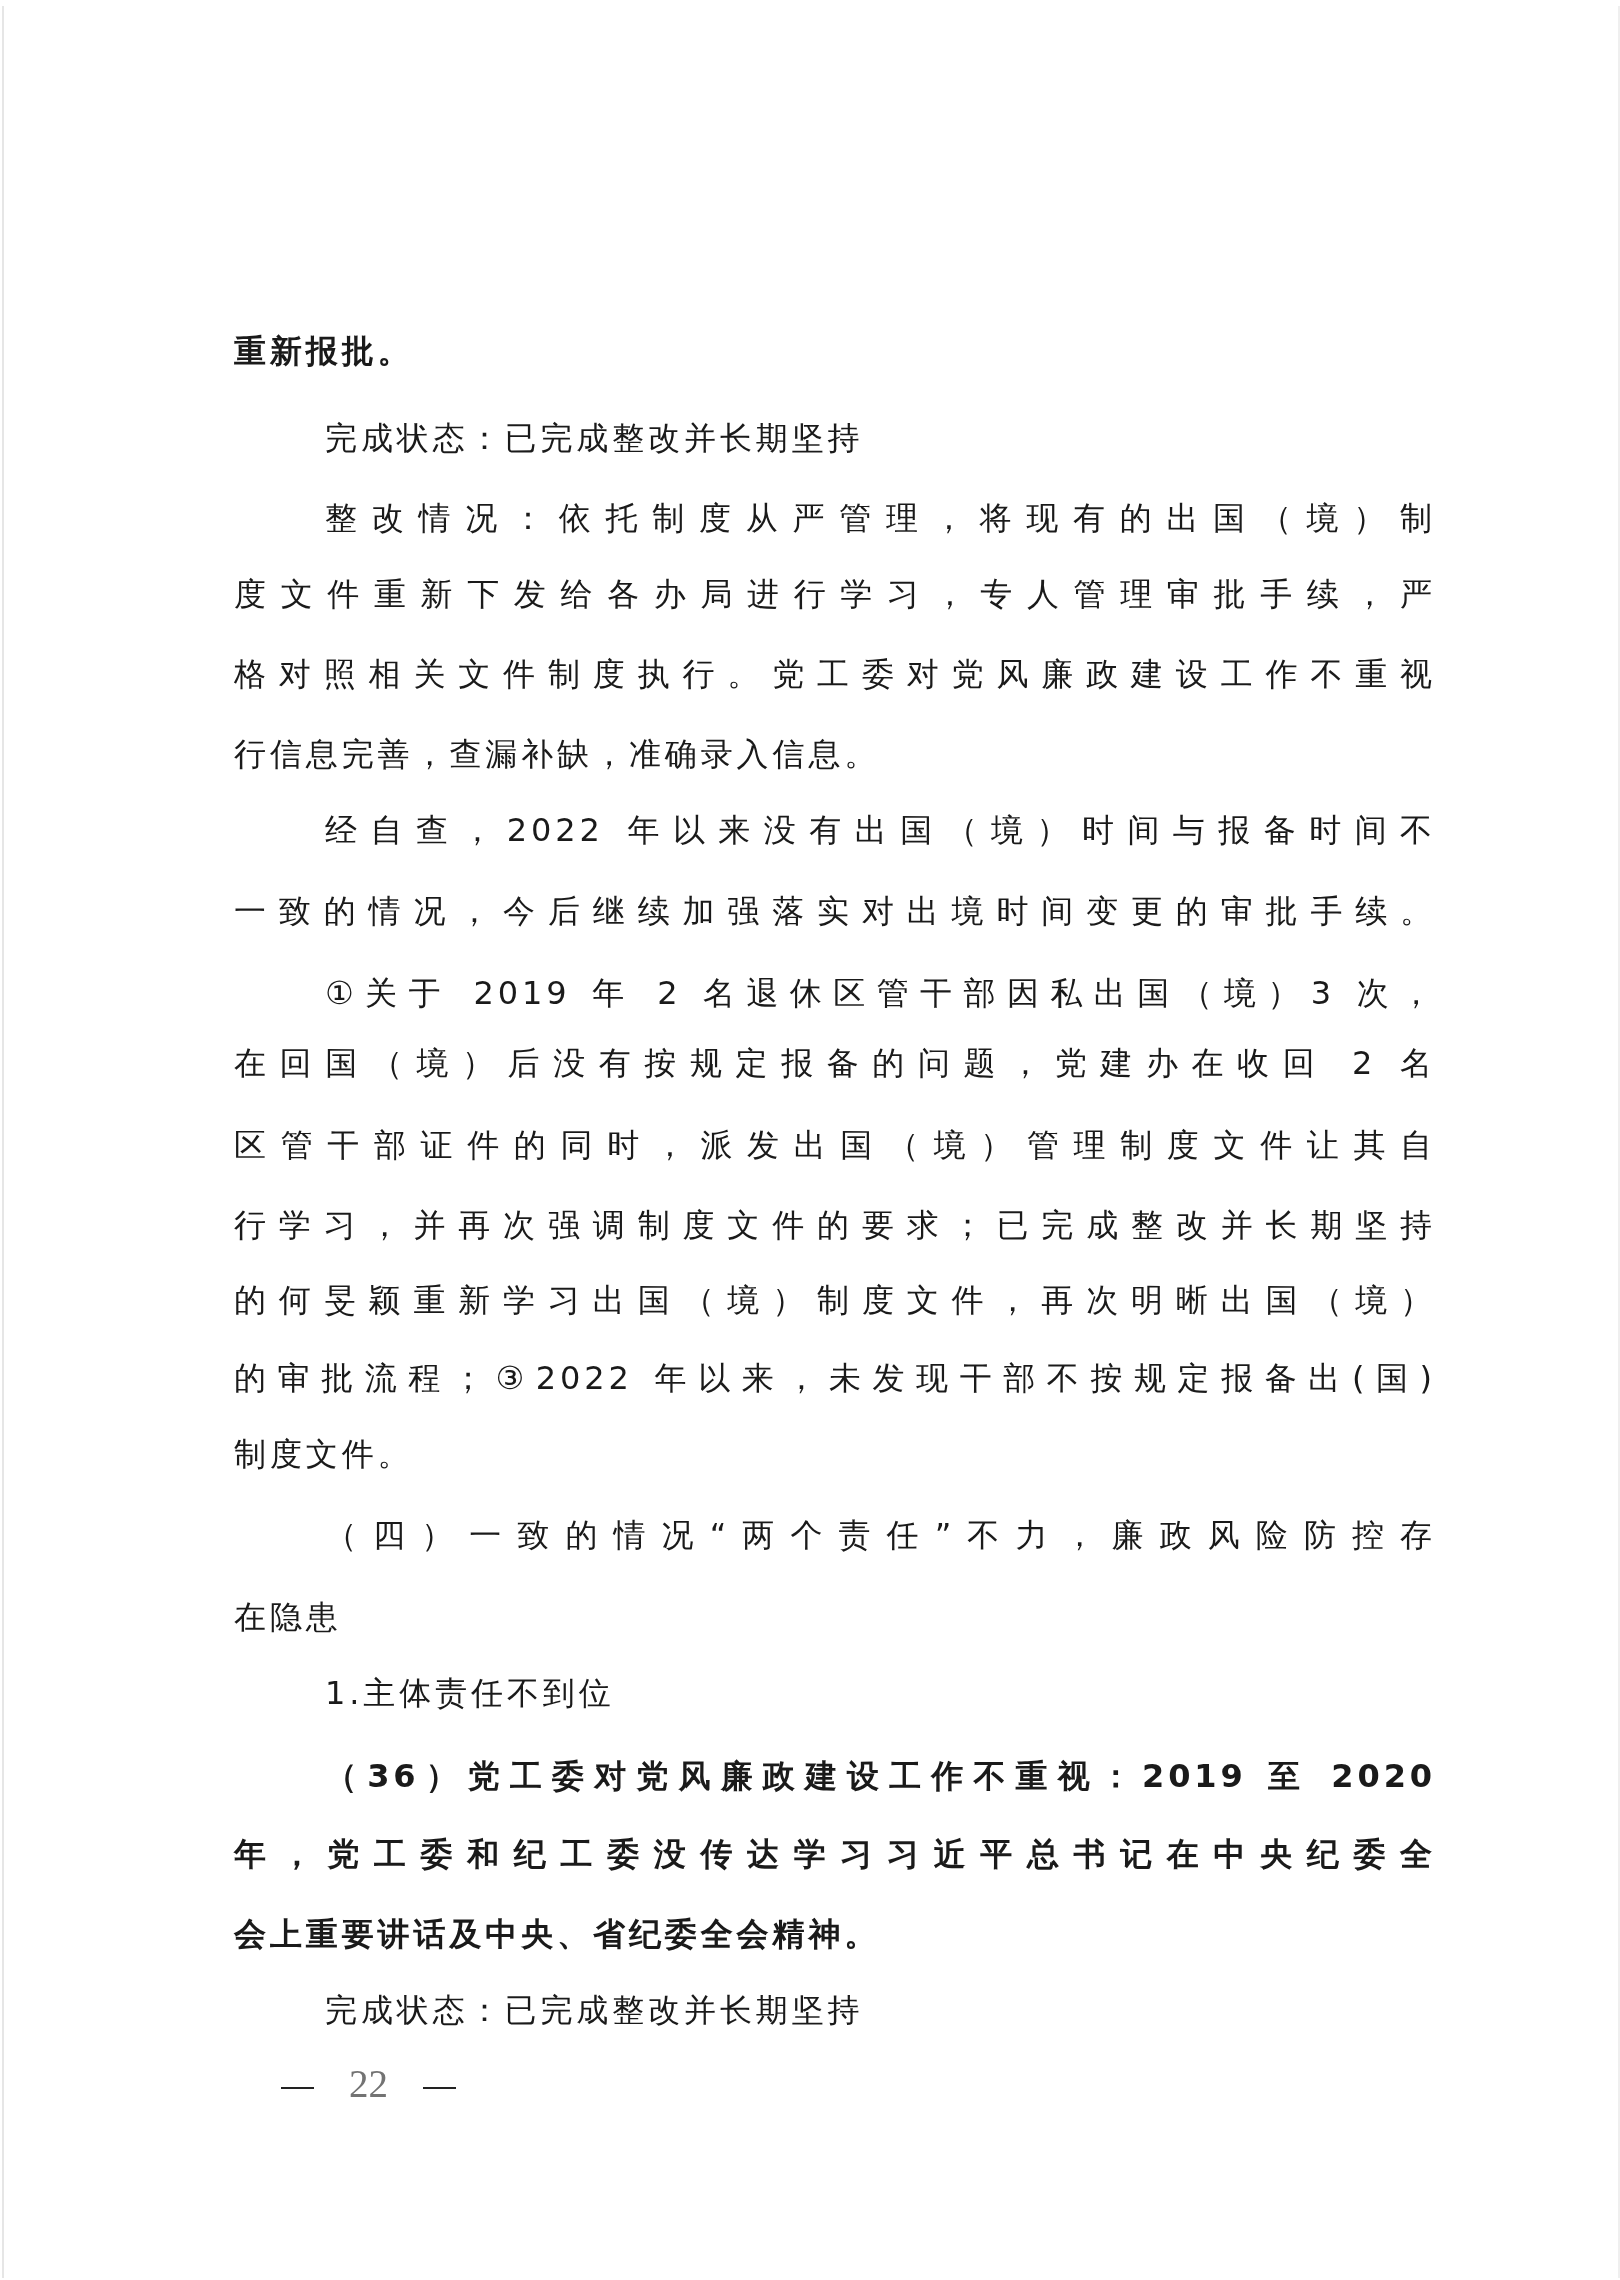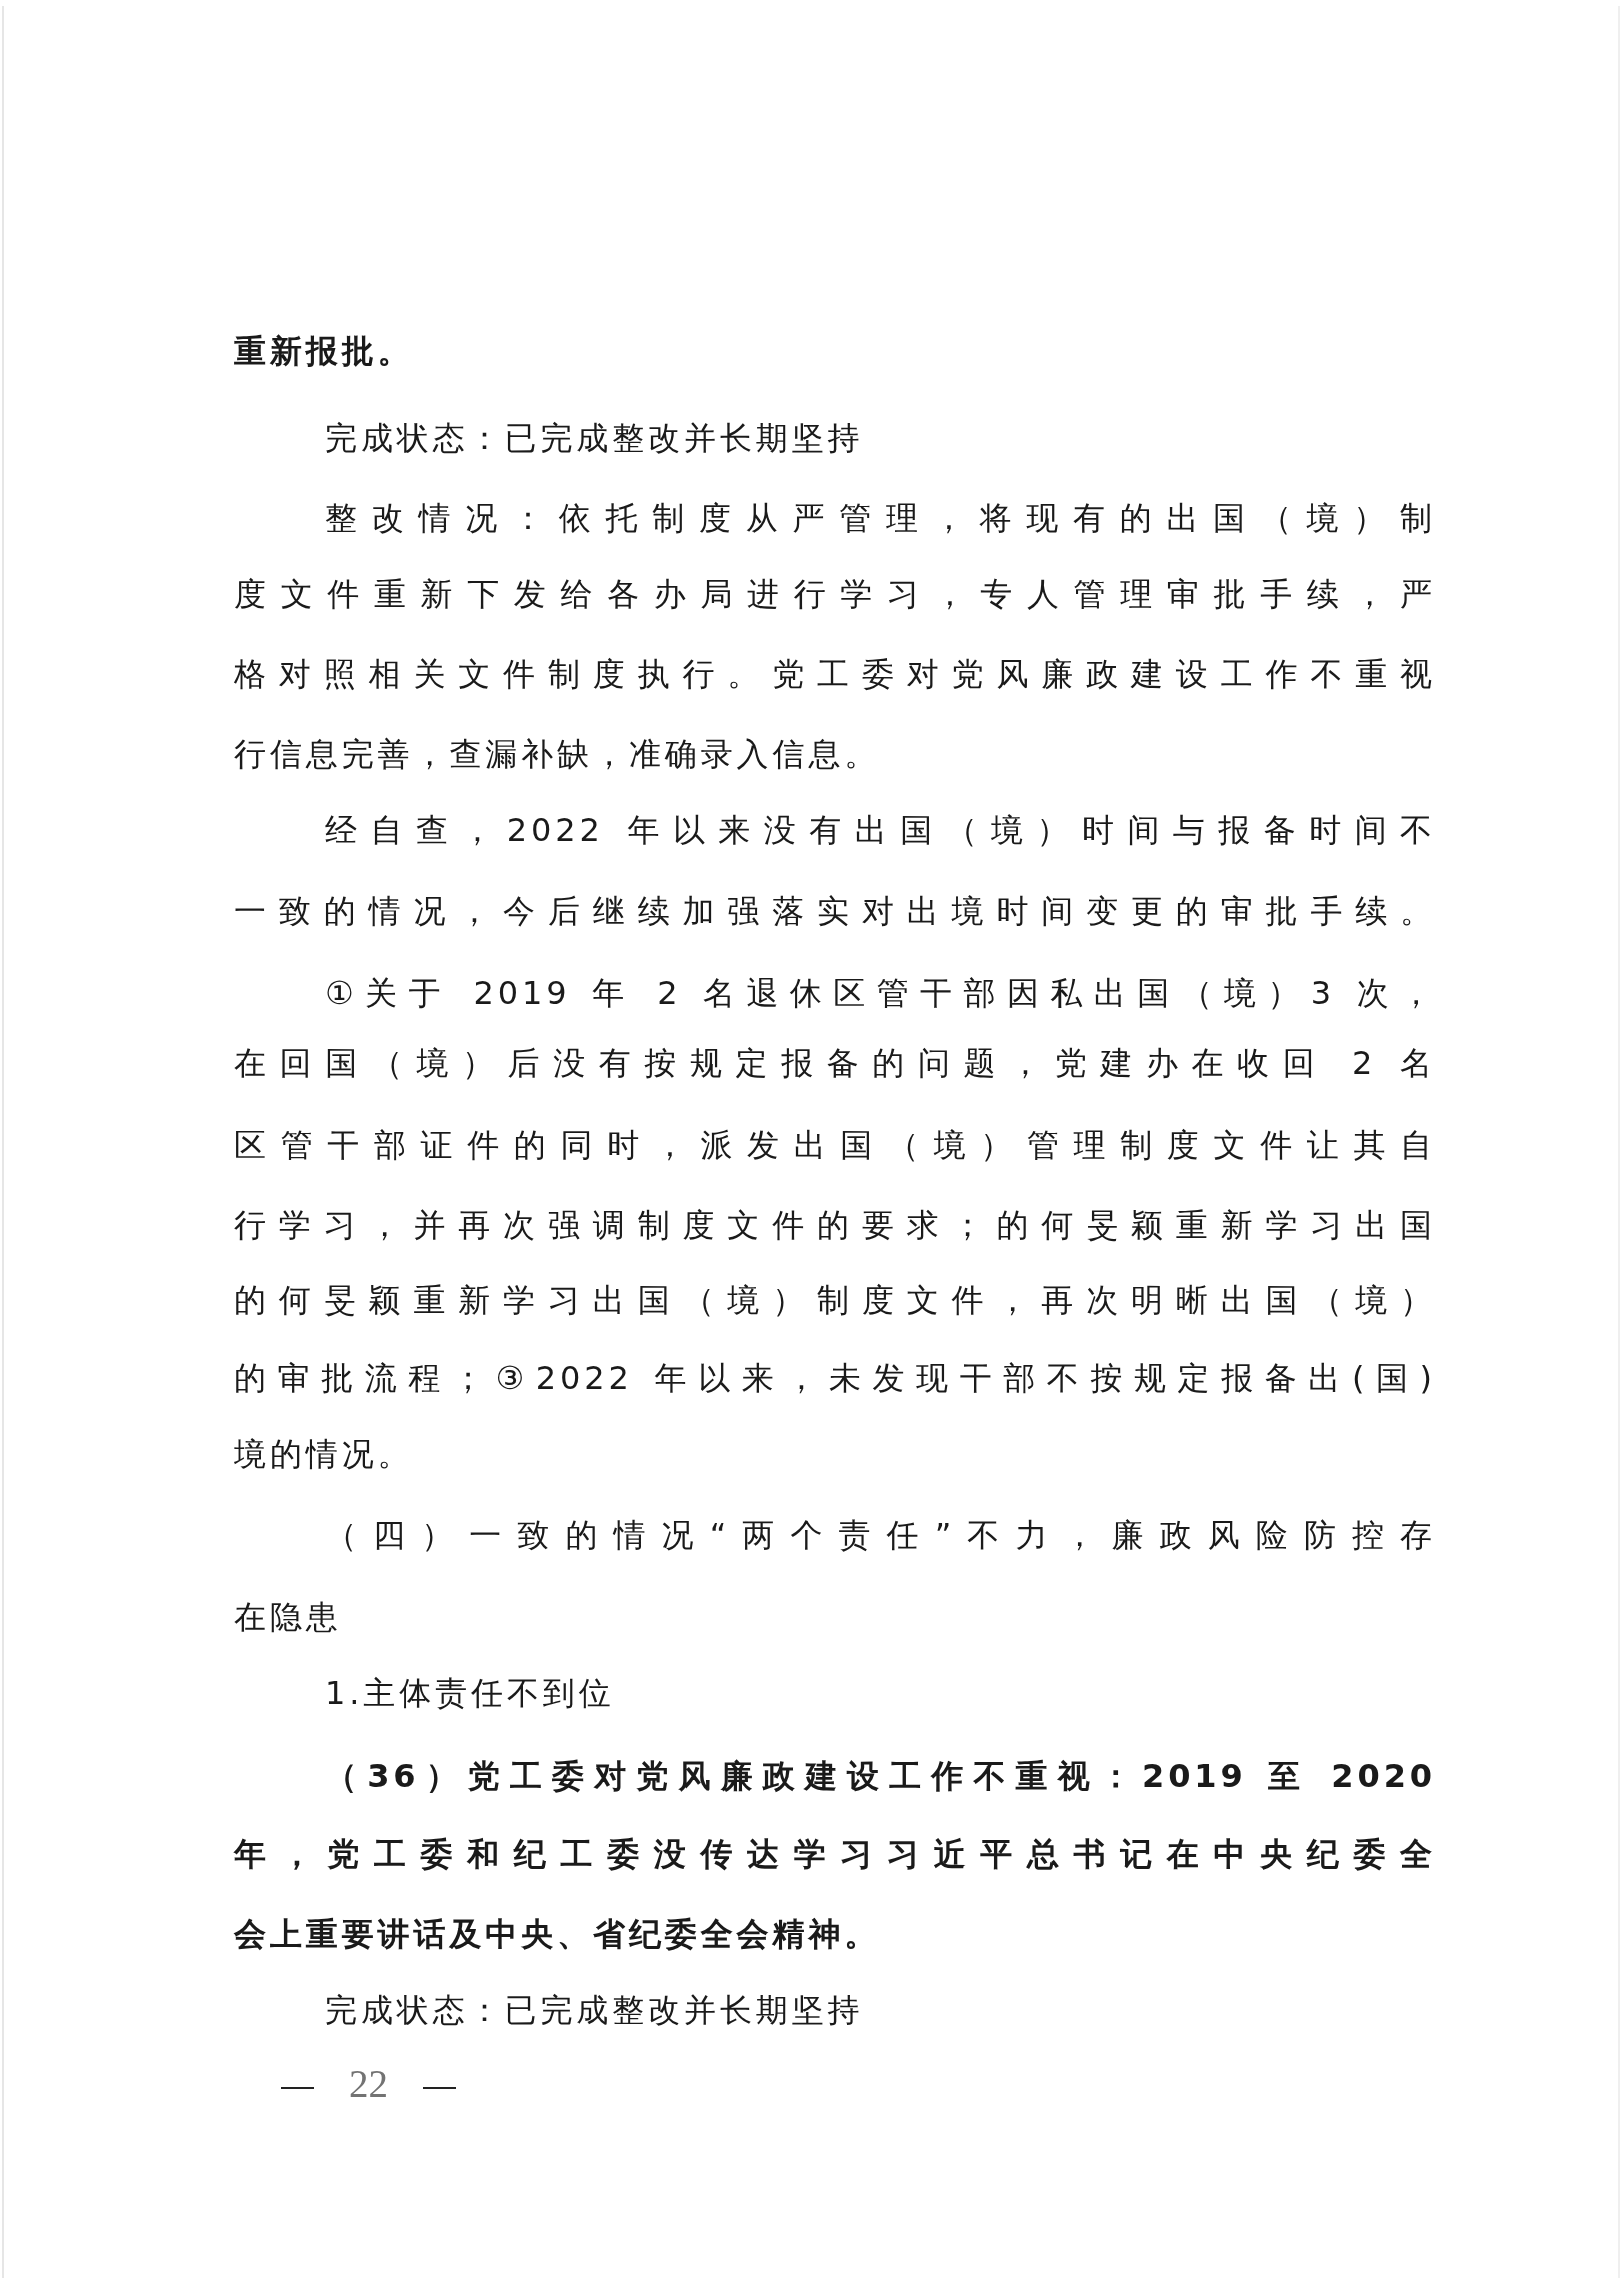--- a/index.html
+++ b/index.html
@@ -88,24 +88,24 @@
   <div class="line indent last" style="top: 107px;">完成状态：已完成整改并长期坚持</div>
   <div class="line indent" style="top: 187px;">整改情况：依托制度从严管理，将现有的出国（境）制</div>
   <div class="line" style="top: 263px;">度文件重新下发给各办局进行学习，专人管理审批手续，严</div>
   <div class="line" style="top: 343px;">格对照相关文件制度执行。党工委对党风廉政建设工作不重视</div>
   <div class="line last" style="top: 423px;">行信息完善，查漏补缺，准确录入信息。</div>
   <div class="line indent" style="top: 499px;">经自查，2022 年以来没有出国（境）时间与报备时间不</div>
   <div class="line" style="top: 580px;">一致的情况，今后继续加强落实对出境时间变更的审批手续。</div>
   <div class="line indent" style="top: 662px;">①关于 2019 年 2 名退休区管干部因私出国（境）3 次，</div>
   <div class="line" style="top: 732px;">在回国（境）后没有按规定报备的问题，党建办在收回 2 名</div>
   <div class="line" style="top: 814px;">区管干部证件的同时，派发出国（境）管理制度文件让其自</div>
-  <div class="line" style="top: 894px;">行学习，并再次强调制度文件的要求；的何旻颖重新学习出国</div>
+  <div class="line" style="top: 894px;">行学习，并再次强调制度文件的要求；已完成整改并长期坚持</div>
   <div class="line" style="top: 969px;">的何旻颖重新学习出国（境）制度文件，再次明晰出国（境）</div>
   <div class="line" style="top: 1047px;">的审批流程；③2022 年以来，未发现干部不按规定报备出(国)</div>
-  <div class="line last" style="top: 1123px;">境的情况。</div>
+  <div class="line last" style="top: 1123px;">制度文件。</div>
   <div class="line indent" style="top: 1204px;">（四）一致的情况“两个责任”不力，廉政风险防控存</div>
   <div class="line last" style="top: 1286px;">在隐患</div>
   <div class="line indent last" style="top: 1362px;">1.主体责任不到位</div>
   <div class="line bold indent" style="top: 1445px;">（36）党工委对党风廉政建设工作不重视：2019 至 2020</div>
   <div class="line bold" style="top: 1523px;">年，党工委和纪工委没传达学习习近平总书记在中央纪委全</div>
   <div class="line bold last" style="top: 1603px;">会上重要讲话及中央、省纪委全会精神。</div>
   <div class="line indent last" style="top: 1679px;">完成状态：已完成整改并长期坚持</div>
 </div>
 
 <div class="page-number">

